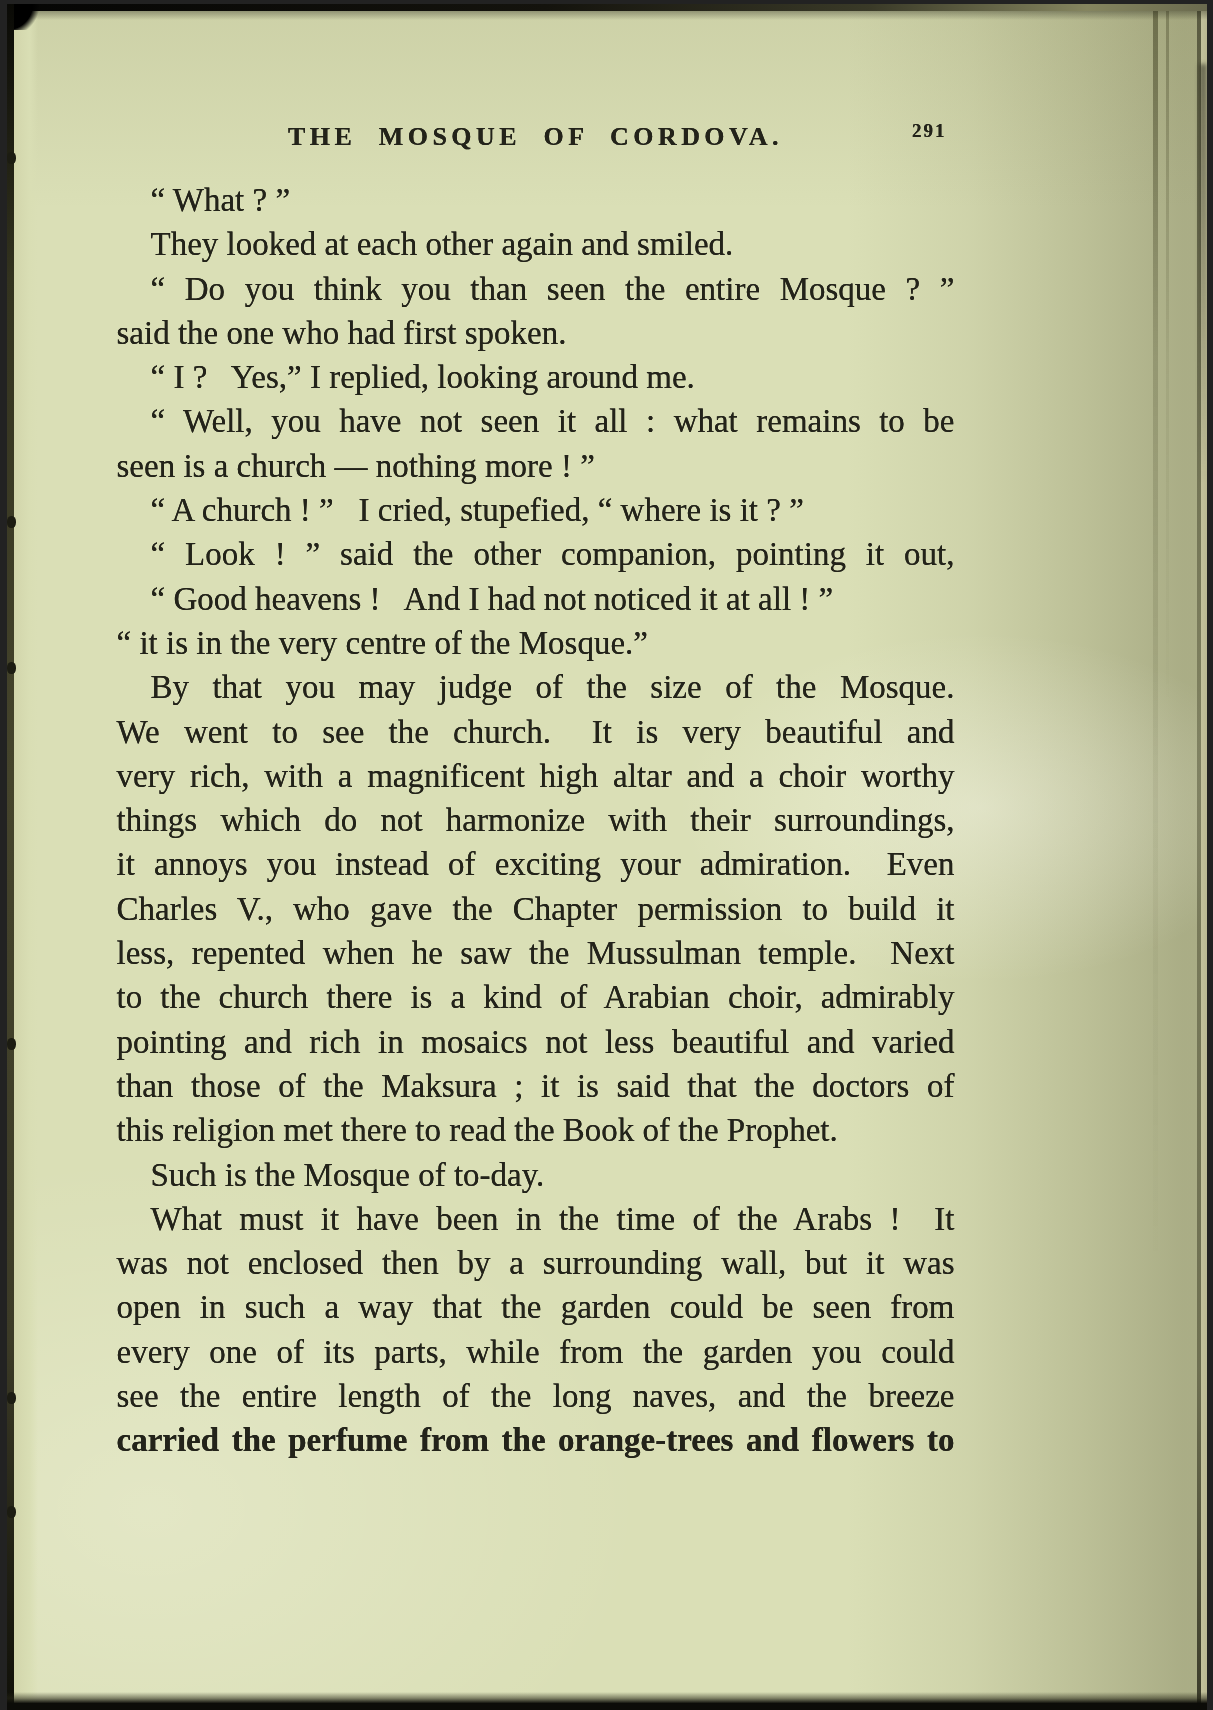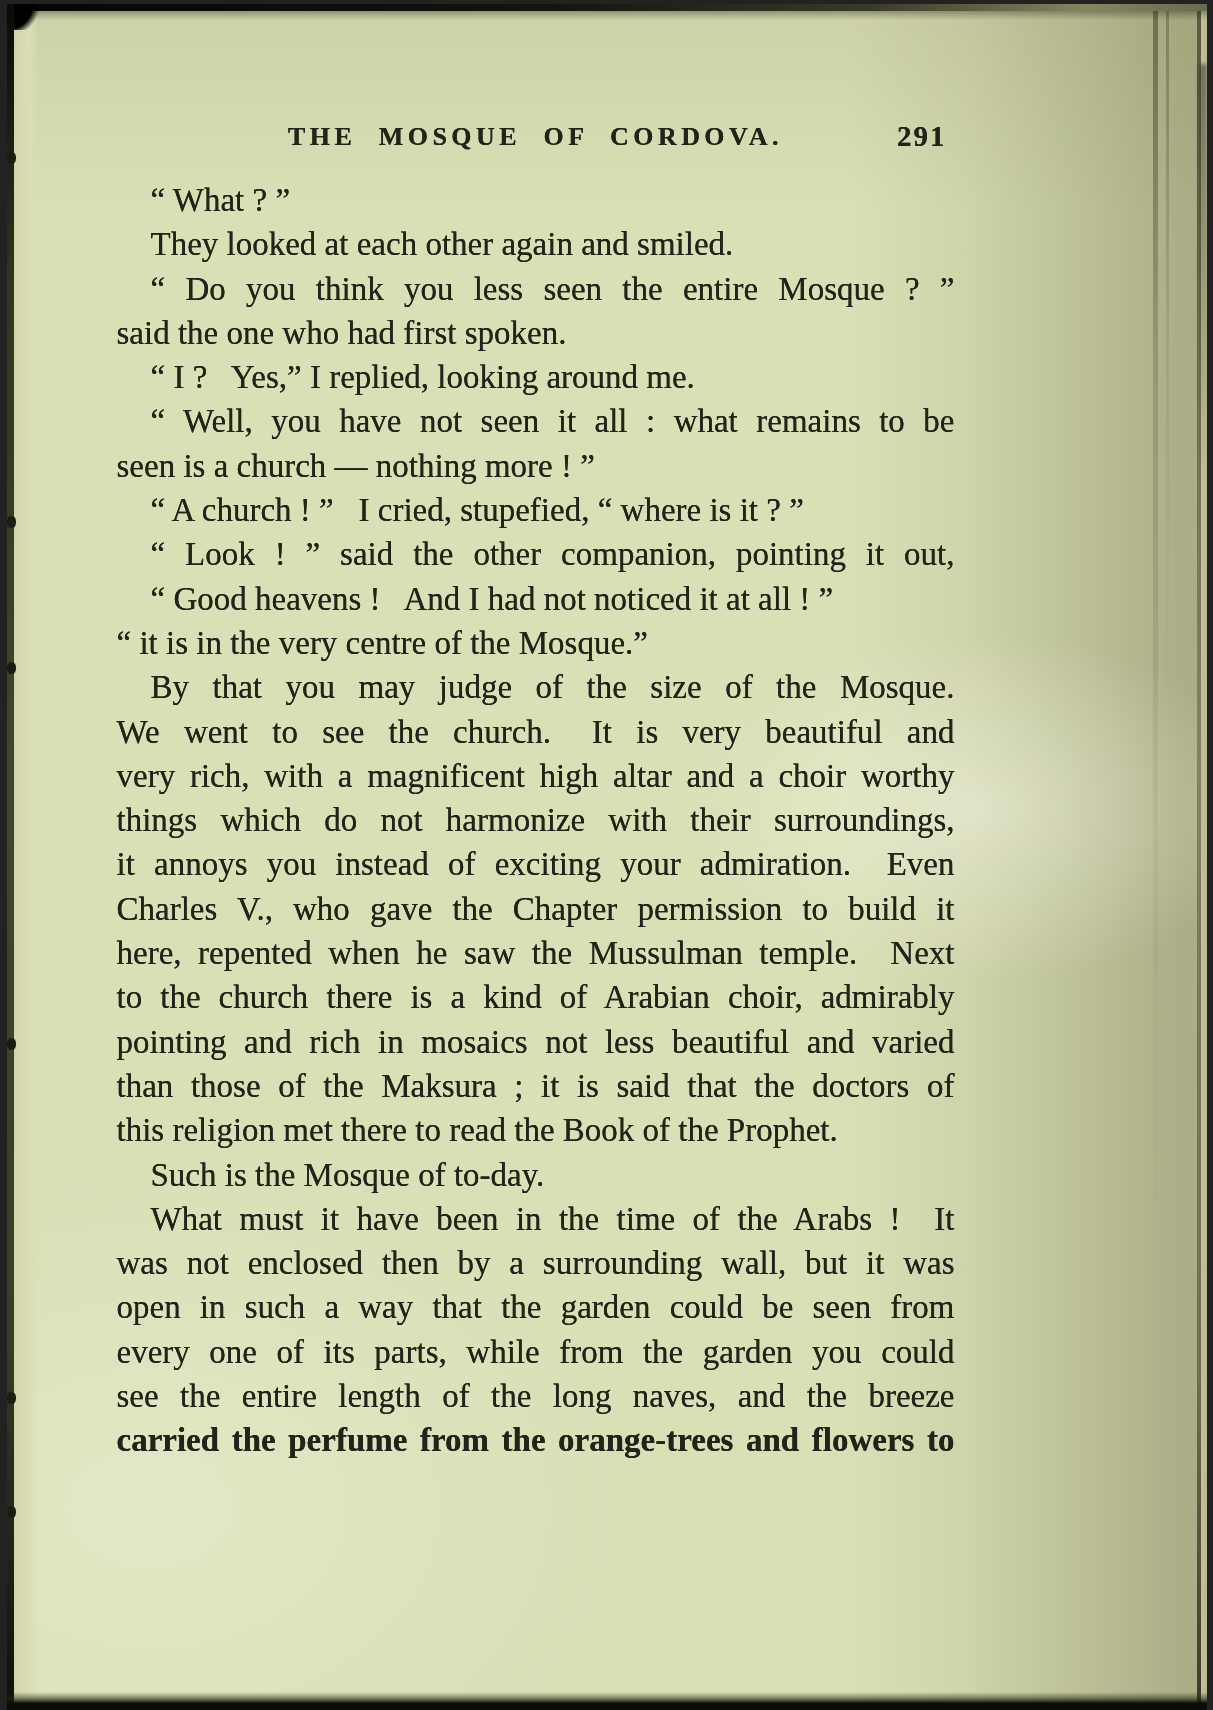--- a/index.html
+++ b/index.html
@@ -40,21 +40,21 @@
   .right-outer{position:absolute;left:1194px;top:0;bottom:0;width:19px;
     background:linear-gradient(to right,#c2c19b,#a9a881);}
   .right-outer-shade{position:absolute;right:0;top:60px;width:8px;height:420px;
     background:linear-gradient(to bottom,rgba(40,40,28,0.55),rgba(40,40,28,0));filter:blur(2px);}
   .tick{position:absolute;left:0;width:9px;height:12px;background:#1c1c12;border-radius:45%;}
   
   .header{position:absolute;left:110px;top:118px;width:838px;height:42px;color:var(--ink,#23231a);}
   .running-title{position:absolute;left:0;right:0;text-align:center;
     font-size:26px;font-weight:bold;letter-spacing:0.17em;word-spacing:0.45em;
     text-shadow:0 0 0.6px currentColor;}
-  .page-number{position:absolute;right:8px;top:-2px;font-size:29px;font-weight:bold;
+  .page-number{position:absolute;right:8px;top:-2px;font-size:19px;font-weight:bold;
     letter-spacing:2px;text-shadow:0 0 0.6px currentColor;}
   
   .textblock{position:absolute;left:110px;top:174px;width:838px;color:var(--ink,#23231a);}
   .line{font-size:33px;line-height:44.3px;white-space:normal;
     text-shadow:0 0 0.6px currentColor;}
   .line.ind{text-indent:34px;}
   .line.j{text-align:justify;text-align-last:justify;}
   .line.last-bold{font-weight:bold;}
 </style>
 </head>
@@ -81,36 +81,36 @@
   <div class="tick" style="top:1502px"></div>
 
   <div class="header">
     <div class="running-title">THE MOSQUE OF CORDOVA.</div>
     <div class="page-number">291</div>
   </div>
 
   <div class="textblock">
     <div class="line ind">“ What ? ”</div>
     <div class="line ind">They looked at each other again and smiled.</div>
-    <div class="line ind j">“ Do you think you less seen the entire Mosque ? ”</div>
+    <div class="line ind j">“ Do you think you than seen the entire Mosque ? ”</div>
     <div class="line">said the one who had first spoken.</div>
     <div class="line ind">“ I ?  Yes,” I replied, looking around me.</div>
     <div class="line ind j">“ Well, you have not seen it all : what remains to be</div>
     <div class="line">seen is a church — nothing more ! ”</div>
     <div class="line ind">“ A church ! ”  I cried, stupefied, “ where is it ? ”</div>
     <div class="line ind j">“ Look ! ” said the other companion, pointing it out,</div>
     <div class="line ind">“ Good heavens !  And I had not noticed it at all ! ”</div>
     <div class="line">“ it is in the very centre of the Mosque.”</div>
     <div class="line ind j">By that you may judge of the size of the Mosque.</div>
     <div class="line j">We went to see the church.  It is very beautiful and</div>
     <div class="line j">very rich, with a magnificent high altar and a choir worthy</div>
     <div class="line j">things which do not harmonize with their surroundings,</div>
     <div class="line j">it annoys you instead of exciting your admiration.  Even</div>
     <div class="line j">Charles V., who gave the Chapter permission to build it</div>
-    <div class="line j">here, repented when he saw the Mussulman temple.  Next</div>
+    <div class="line j">less, repented when he saw the Mussulman temple.  Next</div>
     <div class="line j">to the church there is a kind of Arabian choir, admirably</div>
     <div class="line j">pointing and rich in mosaics not less beautiful and varied</div>
     <div class="line j">than those of the Maksura ; it is said that the doctors of</div>
     <div class="line">this religion met there to read the Book of the Prophet.</div>
     <div class="line ind">Such is the Mosque of to-day.</div>
     <div class="line ind j">What must it have been in the time of the Arabs !  It</div>
     <div class="line j">was not enclosed then by a surrounding wall, but it was</div>
     <div class="line j">open in such a way that the garden could be seen from</div>
     <div class="line j">every one of its parts, while from the garden you could</div>
     <div class="line j">see the entire length of the long naves, and the breeze</div>

